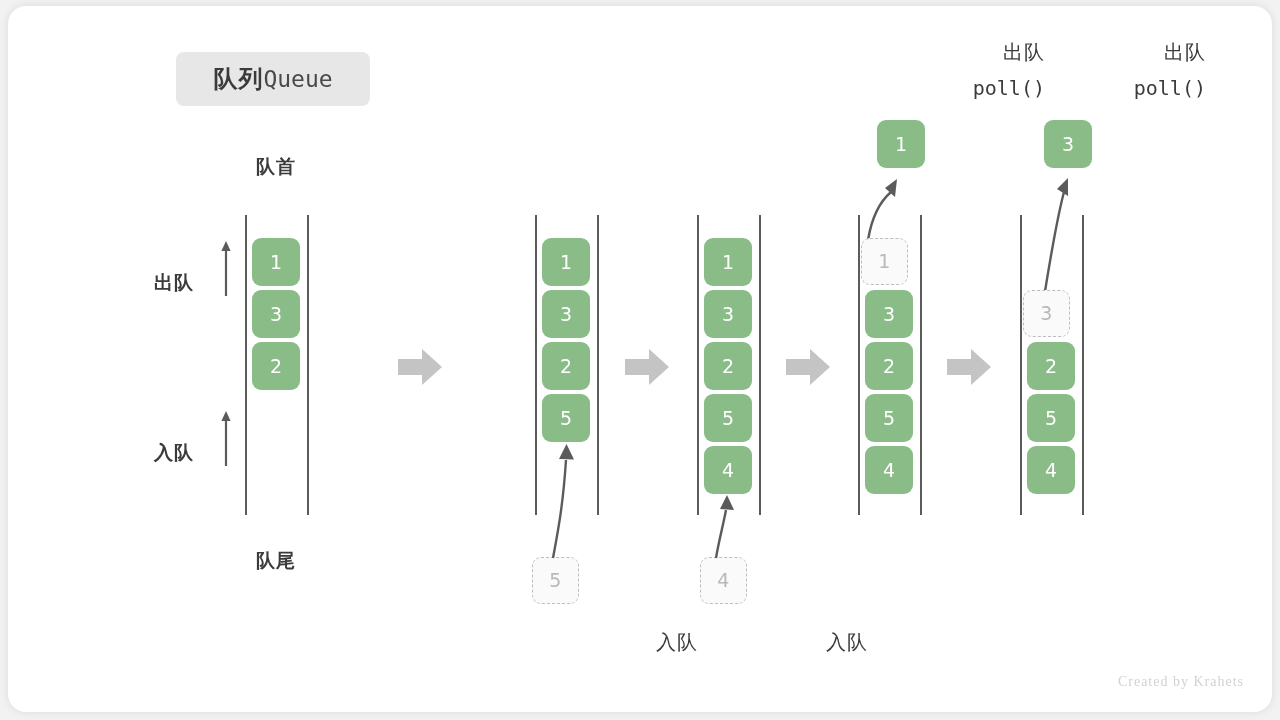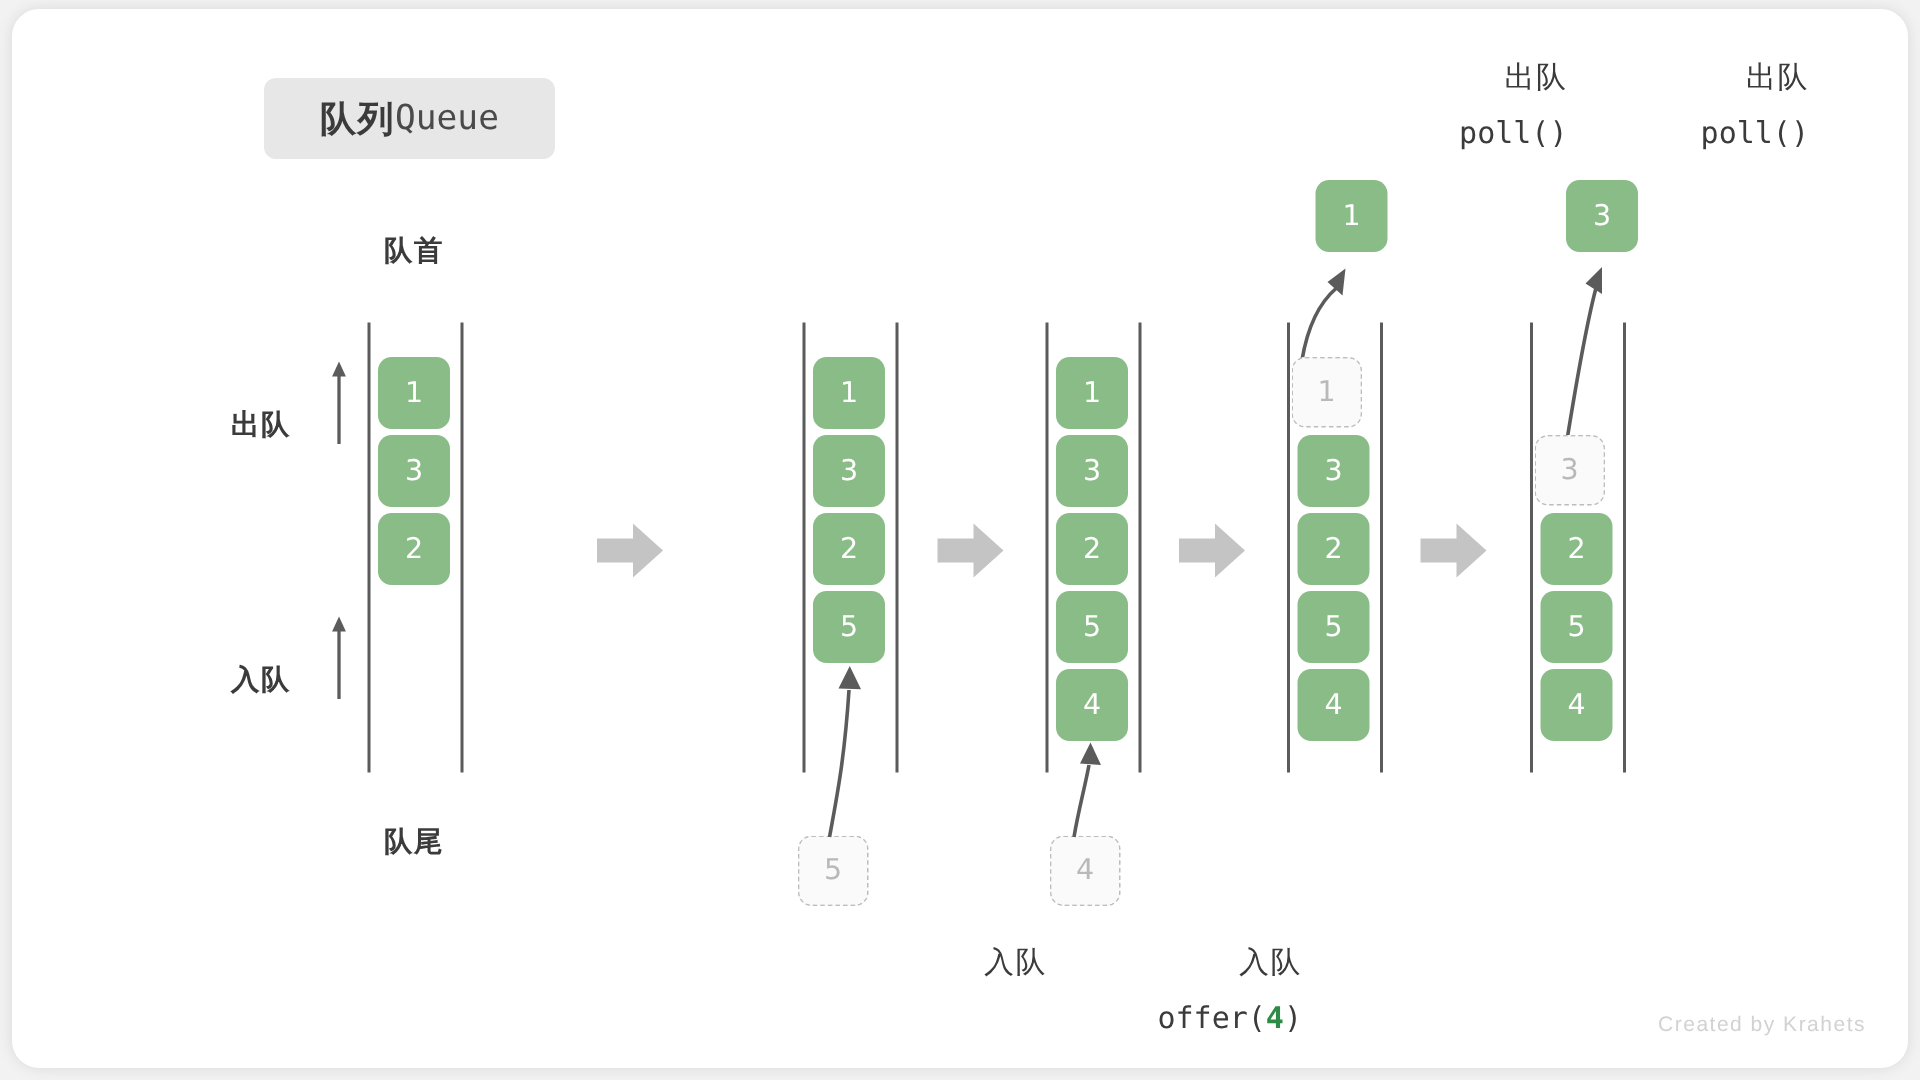--- a/index.html
+++ b/index.html
@@ -53,21 +53,21 @@
 
   
   .op-cap{font-size:20px;color:#3b3b3b;line-height:36px;}
   .op-cap .cn{font-weight:normal;letter-spacing:1px;}
   .op-cap .code{font-family:"DejaVu Sans Mono","Liberation Mono",monospace;}
   .op-cap .arg{color:#2e8b45;font-weight:bold;}
 
   
   #credit{
     right:28px;bottom:22px;
-    font-family:Liberation Sans, sans-serif;
+    font-family:Liberation Serif, serif;
     font-size:14px;color:#d2d2d2;letter-spacing:1px;margin-left:19px;
   }
   svg{display:block;overflow:visible;}
 </style>
 </head>
 <body>
 
 <div id="card">
 
   <div class="abs" id="title-badge">
@@ -140,21 +140,20 @@
 
   <div class="abs box ghost" style="left:692px;top:551px;">4</div>
   <div class="abs" style="left:695px;top:482px;">
     <svg width="50" height="72" viewBox="0 0 50 72">
       <path d="M13,70 C16,52 20,38 23,22" stroke="#5b5b5b" stroke-width="2.4" fill="none"></path>
       <polygon points="24,7 17,21 31,22" fill="#5b5b5b"></polygon>
     </svg>
   </div>
   <div class="abs op-cap" style="left:680px;top:618px;width:180px;">
     <div class="cn">入队</div>
-    <div class="code"><span>offer(</span><span class="arg">4</span><span>)</span></div>
   </div>
 
   <div class="abs" style="left:778px;top:342px;">
     <svg class="step-arrow" viewBox="0 0 44 38">
       <polygon points="0,11 24,11 24,1 44,19 24,37 24,27 0,27" fill="#c4c4c4"></polygon>
     </svg>
   </div>
 
   <div class="abs op-cap" style="left:857px;top:28px;width:180px;">
     <div class="cn">出队</div>

